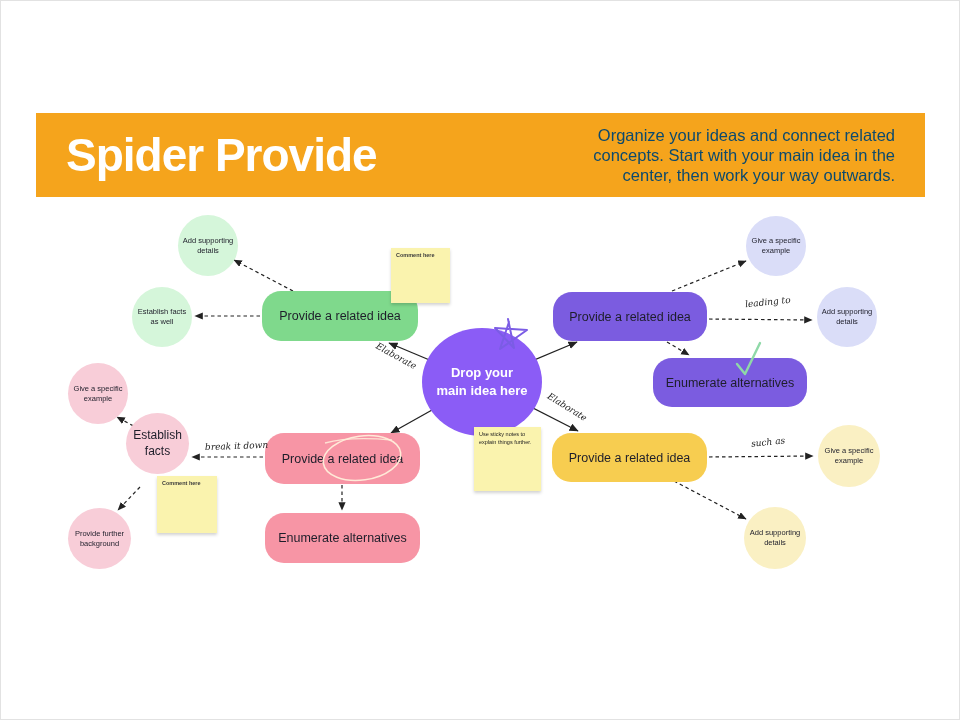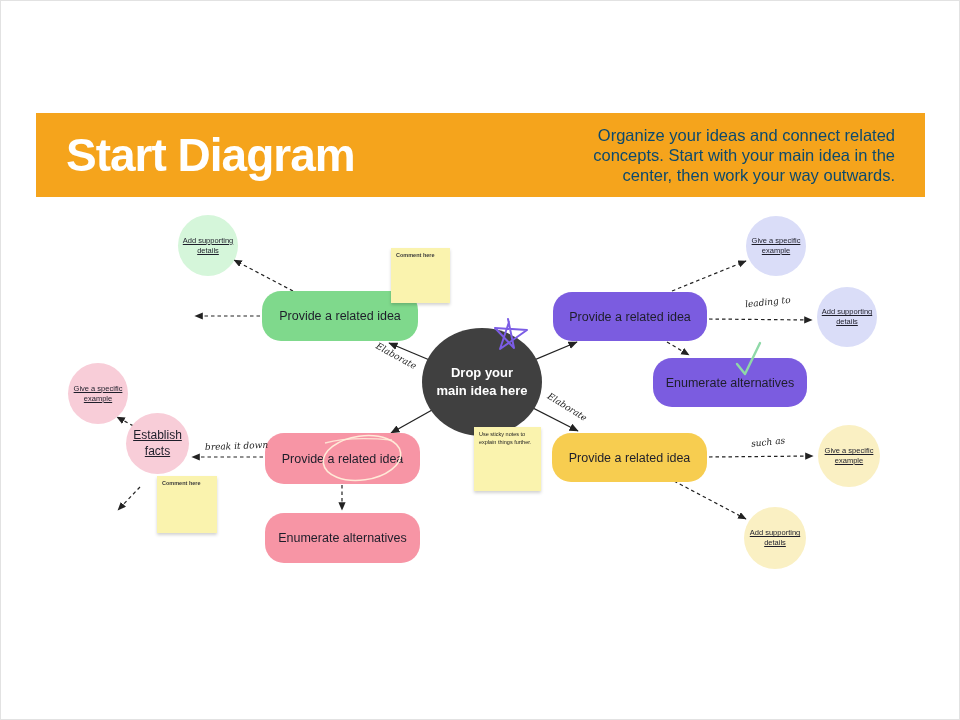--- a/index.html
+++ b/index.html
@@ -12,31 +12,31 @@
   .header-desc{color:#0c4a6e;font-size:16.5px;line-height:20px;width:345px;text-align:right;font-weight:400;}
   
   svg.lines{position:absolute;left:0;top:0;z-index:1;pointer-events:none;}
   svg.doodles{position:absolute;left:0;top:0;z-index:4;pointer-events:none;}
   .spoke{stroke:#222;stroke-width:1.3;fill:none;}
   .dash{stroke:#222;stroke-width:1.2;stroke-dasharray:3.5 3;fill:none;}
   
   .node{position:absolute;z-index:2;display:flex;align-items:center;justify-content:center;
         text-align:center;color:#1E1E2A;box-sizing:border-box;}
   .box{border-radius:19px;font-size:12.5px;font-weight:500;}
-  .circle{border-radius:50%;font-size:7.5px;line-height:1.3;padding:3px;text-decoration:underline;}
+  .circle{border-radius:50%;font-size:7.5px;line-height:1.3;padding:3px;}
   .green-box{background:#7FD98C;}
   .green-circ{background:#D5F6DA;}
   .pink-box{background:#F795A5;}
   .pink-circ{background:#F8CDD8;}
   .purple-box{background:#7B5CE0;}
   .purple-circ{background:#DADDF8;}
   .yellow-box{background:#F7CD50;}
   .yellow-circ{background:#FAF0C3;}
   .center-circle{position:absolute;left:422px;top:328px;width:120px;height:108px;border-radius:50%;
-        background:#404040;z-index:2;display:flex;align-items:center;justify-content:center;
+        background:#8b5cf6;z-index:2;display:flex;align-items:center;justify-content:center;
         text-align:center;color:#fff;font-weight:bold;font-size:13px;line-height:1.35;padding:0 12px;box-sizing:border-box;}
   
   .g-box1{left:262px;top:291px;width:156px;height:50px;}
   .g-c1{left:178px;top:215px;width:60px;height:61px;}
   .g-c2{left:132px;top:287px;width:60px;height:60px;}
   .p-box1{left:265px;top:433px;width:155px;height:51px;}
   .p-box2{left:265px;top:513px;width:155px;height:50px;}
   .p-c1{left:68px;top:363px;width:60px;height:61px;}
   .p-c2{left:126px;top:413px;width:63px;height:61px;font-size:12px;}
   .p-c3{left:68px;top:508px;width:63px;height:61px;}
@@ -62,21 +62,21 @@
   .ann-l{left:745px;top:297px;transform:rotate(-6deg);}
   .ann-y{left:545px;top:402px;transform:rotate(32deg);}
   .ann-s{left:751px;top:437px;transform:rotate(-6deg);}
 </style>
 </head>
 <body>
 
 <div id="page">
 
   <div class="header">
-    <div class="header-title">Start Diagram</div>
+    <div class="header-title">Spider Provide</div>
     <div class="header-desc">Organize your ideas and connect related concepts. Start with your main idea in the center, then work your way outwards.</div>
   </div>
 
   <svg class="lines" width="960" height="720">
     <defs>
       <marker id="ah" markerWidth="9" markerHeight="8" refX="6.5" refY="3" orient="auto">
         <path d="M0,0 L7,3 L0,6 z" fill="#222"></path>
       </marker>
     </defs>
 
@@ -96,27 +96,29 @@
     <line class="dash" x1="672" y1="291" x2="746" y2="261" marker-end="url(#ah)"></line>
     <line class="dash" x1="709" y1="319" x2="812" y2="320" marker-end="url(#ah)"></line>
     <line class="dash" x1="667" y1="342" x2="689" y2="355" marker-end="url(#ah)"></line>
 
     <line class="dash" x1="709" y1="457" x2="813" y2="456" marker-end="url(#ah)"></line>
     <line class="dash" x1="674" y1="481" x2="746" y2="519" marker-end="url(#ah)"></line>
   </svg>
 
   <div class="node box green-box g-box1">Provide a related idea</div>
   <div class="node circle green-circ g-c1">Add supporting details</div>
+  <div class="node circle green-circ g-c2">Establish facts as well</div>
   <div class="sticky s-green">Comment here</div>
   <div class="hand ann-g">Elaborate</div>
 
   <div class="node box pink-box p-box1">Provide a related idea</div>
   <div class="node box pink-box p-box2">Enumerate alternatives</div>
   <div class="node circle pink-circ p-c1">Give a specific example</div>
   <div class="node circle pink-circ p-c2">Establish facts</div>
+  <div class="node circle pink-circ p-c3">Provide further background</div>
   <div class="sticky s-pink">Comment here</div>
   <div class="hand ann-b">break it down</div>
 
   <div class="node box purple-box v-box1">Provide a related idea</div>
   <div class="node box purple-box v-box2">Enumerate alternatives</div>
   <div class="node circle purple-circ v-c1">Give a specific example</div>
   <div class="node circle purple-circ v-c2">Add supporting details</div>
   <div class="hand ann-l">leading to</div>
 
   <div class="node box yellow-box y-box1">Provide a related idea</div>

